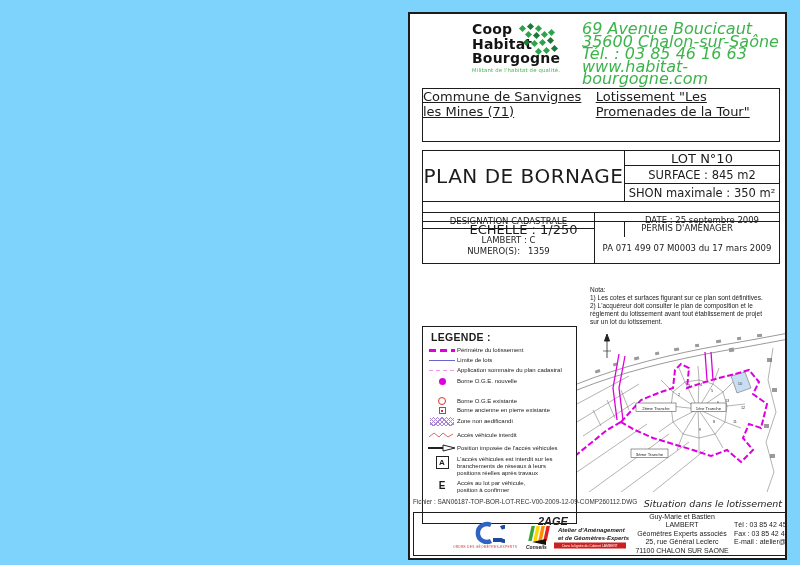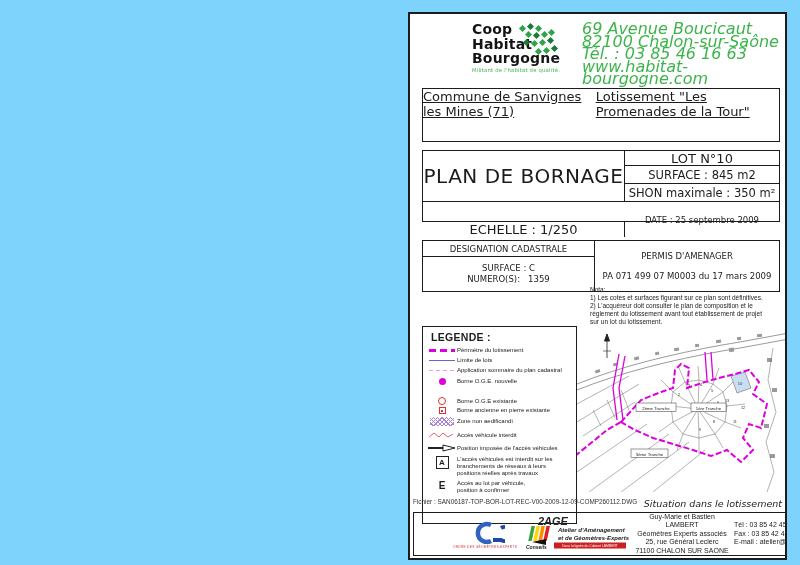--- a/index.html
+++ b/index.html
@@ -25,21 +25,21 @@
   .main-table>div{display:flex;align-items:center;justify-content:center;}
   .cell-plan{grid-area:1/1/4/2;border-right:1.5px solid #1c1c1c;border-bottom:1.5px solid #1c1c1c;
              font-size:20px;letter-spacing:.5px;}
   .cell-lot{grid-area:1/2/2/3;border-bottom:1.2px solid #1c1c1c;font-size:13px;font-weight:500;}
   .cell-surface{grid-area:2/2/3/3;border-bottom:1.2px solid #1c1c1c;font-size:11.5px;}
   .cell-shon{grid-area:3/2/4/3;border-bottom:1.5px solid #1c1c1c;font-size:11.5px;}
   .cell-echelle{grid-area:4/1/5/2;border-right:1.5px solid #1c1c1c;font-size:13px;margin-top:20px;}
   .cell-date{grid-area:4/2/5/3;font-size:8.5px;}
 
   
-  .cad-table{position:absolute;left:12px;top:226px;width:356px;height:50px;border:1.5px solid #1c1c1c;
+  .cad-table{position:absolute;left:12px;top:198px;width:356px;height:50px;border:1.5px solid #1c1c1c;
              display:grid;grid-template-columns:172px 1fr;grid-template-rows:16px 1fr;}
   .cad-table>div{display:flex;align-items:center;justify-content:center;text-align:center;font-size:8.5px;}
   .cad-head{grid-area:1/1/2/2;border-right:1.5px solid #1c1c1c;border-bottom:1.2px solid #1c1c1c;}
   .cad-sec{grid-area:2/1/3/2;border-right:1.5px solid #1c1c1c;flex-direction:column;line-height:11px;white-space:pre;}
   .cad-permis{grid-area:1/2/3/3;flex-direction:column;justify-content:space-evenly !important;line-height:10px;}
 
   
   .legend-box{position:absolute;left:12px;top:280px;width:153px;height:196px;border:1.5px solid #1c1c1c;
               font-family:"Liberation Sans",sans-serif;margin-top:32px;}
   .lg-title{position:absolute;left:8px;top:4px;font-size:10.5px;font-weight:bold;letter-spacing:.3px;}
@@ -105,21 +105,21 @@
           <rect x="32" y="16" width="5" height="5" fill="#1c7a35" transform="rotate(45 34.5 18.5)"></rect>
           <rect x="20" y="27" width="5" height="5" fill="#2ea44a" transform="rotate(45 22.5 29.5)"></rect>
           <rect x="28" y="26" width="5" height="5" fill="#2ea44a" transform="rotate(45 30.5 28.5)"></rect>
           <rect x="36" y="24" width="5" height="5" fill="#1c7a35" transform="rotate(45 38.5 26.5)"></rect>
         </g>
       </svg>
     </div>
     <div class="logo-tagline">Militant de l'habitat de qualité.</div>
     <div class="addr">
       <div>69 Avenue Boucicaut</div>
-      <div>82100 Chalon-sur-Saône</div>
+      <div>35600 Chalon-sur-Saône</div>
       <div>Tél. : 03 85 46 16 63</div>
       <div>www.habitat-bourgogne.com</div>
     </div>
 
     <div class="commune-box">
       <div>Commune de Sanvignes les Mines (71)</div>
       <div>Lotissement "Les Promenades de la Tour"</div>
     </div>
 
     <div class="main-table">
@@ -127,21 +127,21 @@
       <div class="cell-lot">LOT N°10</div>
       <div class="cell-surface">SURFACE : 845 m2</div>
       <div class="cell-shon">SHON maximale : 350 m²</div>
       <div class="cell-echelle">ECHELLE : 1/250</div>
       <div class="cell-date">DATE : 25 septembre 2009</div>
     </div>
 
     <div class="cad-table">
       <div class="cad-head">DESIGNATION CADASTRALE</div>
       <div class="cad-sec">
-        <div>SURFACE : C</div>
+        <div>LAMBERT : C</div>
         <div>NUMERO(S):   1359</div>
       </div>
       <div class="cad-permis">
         <div>PERMIS D'AMENAGER</div>
         <div>PA 071 499 07 M0003 du 17 mars 2009</div>
       </div>
     </div>
 
     <div class="legend-box">
       <div class="lg-title">LEGENDE :</div>

